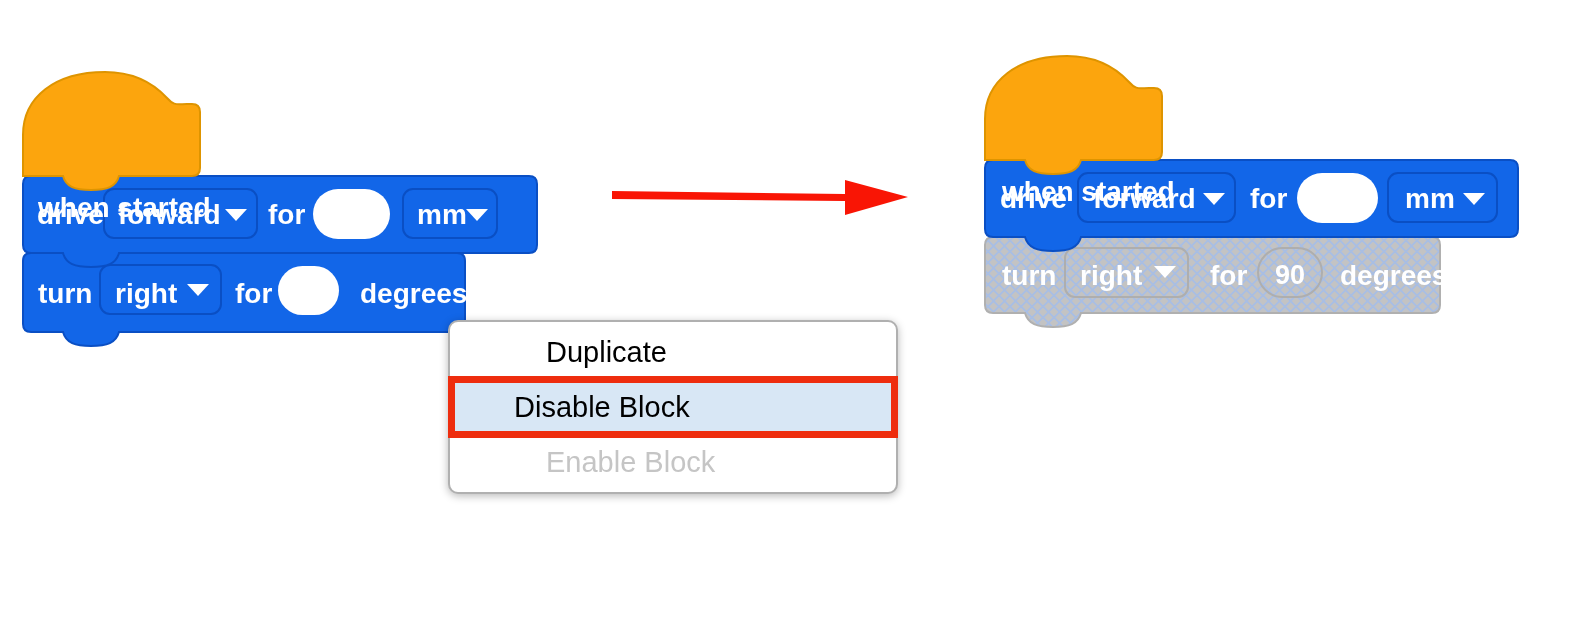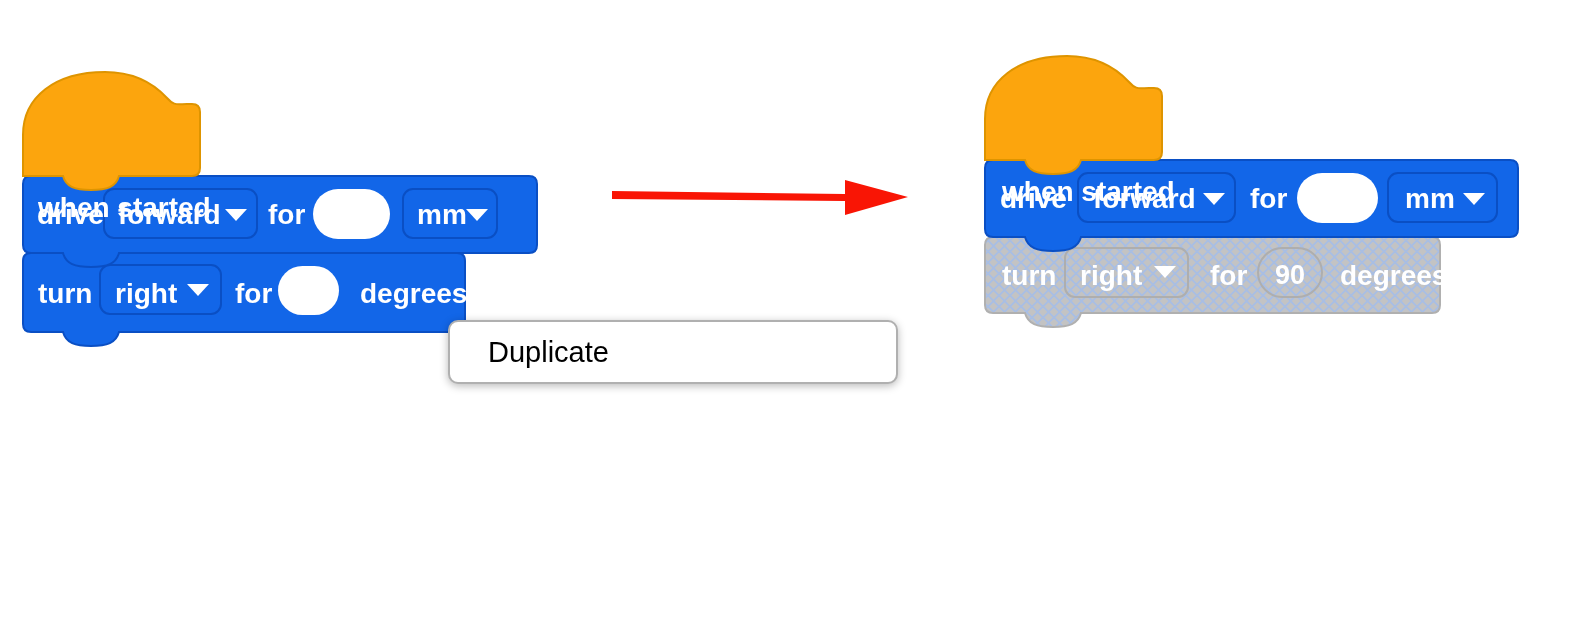--- a/index.html
+++ b/index.html
@@ -14,21 +14,21 @@
   }
   svg text.num{font-size:27px;}
   
   .menu{
     position:absolute;left:448px;top:320px;width:450px;box-sizing:border-box;
     background:#ffffff;border:2px solid #b0b0b0;border-radius:10px;
     box-shadow:0 2px 8px rgba(0,0,0,0.28);
     padding:6px 0;font-size:29px;color:#000;
   }
   .menu-item{
-    height:48px;line-height:48px;padding-left:38px;white-space:nowrap;
+    height:48px;line-height:48px;padding-left:96px;white-space:nowrap;
   }
   .menu-item.is-disabled{color:#c5c5c5;}
   .menu-item-selected{
     box-sizing:border-box;margin:0 -2px;border:7px solid #ee2d0e;
     background:#d8e7f5;height:62px;line-height:48px;padding-left:59px;
     white-space:nowrap;
   }
 </style>
 </head>
 <body>
@@ -73,20 +73,22 @@
     <text x="23" y="152">when started</text>
   </g>
 </svg>
 
 <svg class="abs" style="left:600px;top:168px" width="320" height="60">
   <polygon points="12,23 245,26 245,12 308,29 245,47 245,33 12,31" fill="#F91505"></polygon>
 </svg>
 
 <div class="menu">
   <div class="menu-item">Duplicate</div>
+  <div class="menu-item-selected">Disable Block</div>
+  <div class="menu-item is-disabled">Enable Block</div>
 </div>
 
 <svg class="abs" style="left:977px;top:48px" width="570" height="300">
   <defs>
     <pattern id="hatch" width="11" height="11" patternUnits="userSpaceOnUse">
       <path d="M0,5.5 L5.5,0 L11,5.5 L5.5,11 Z" fill="none" stroke-width="1.8" stroke="#A8BEE4"></path>
     </pattern>
   </defs>
 
   <g>

